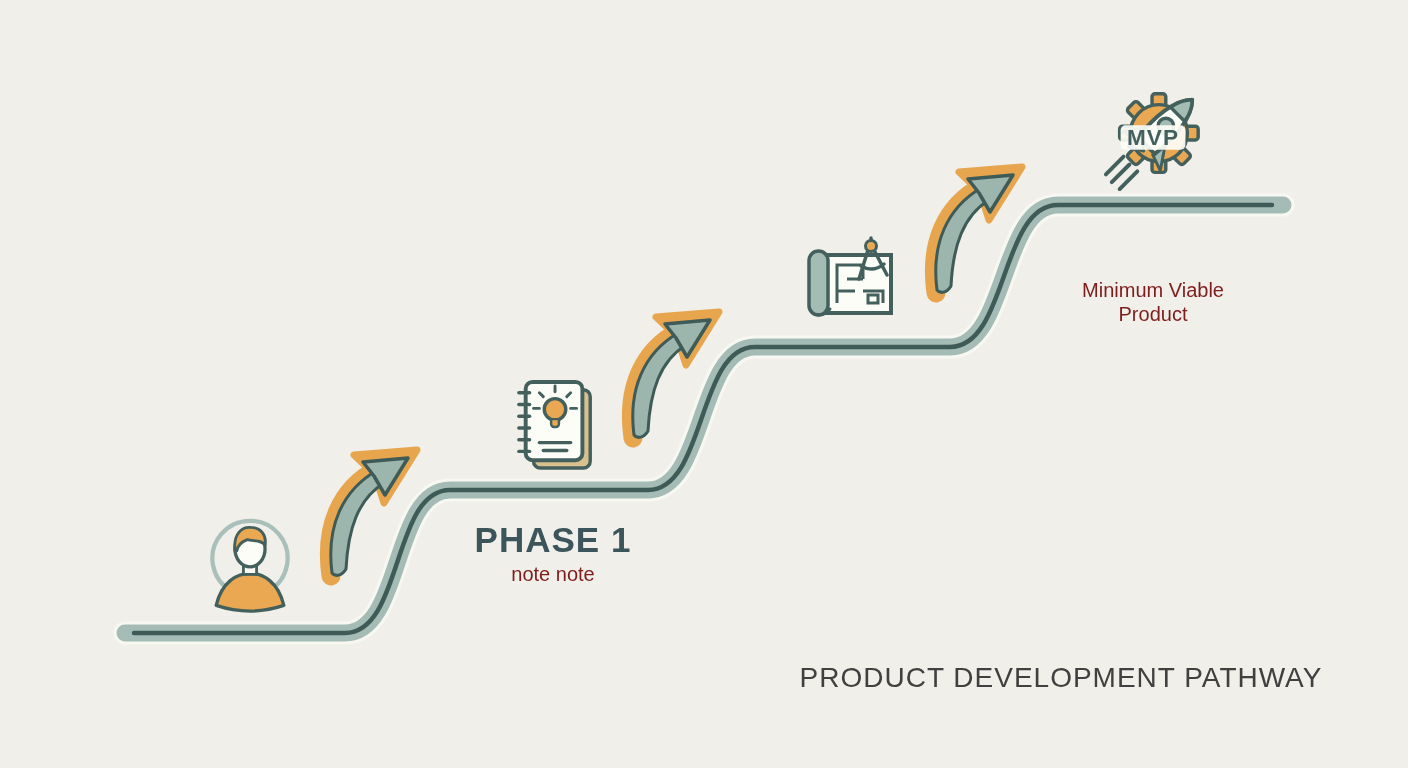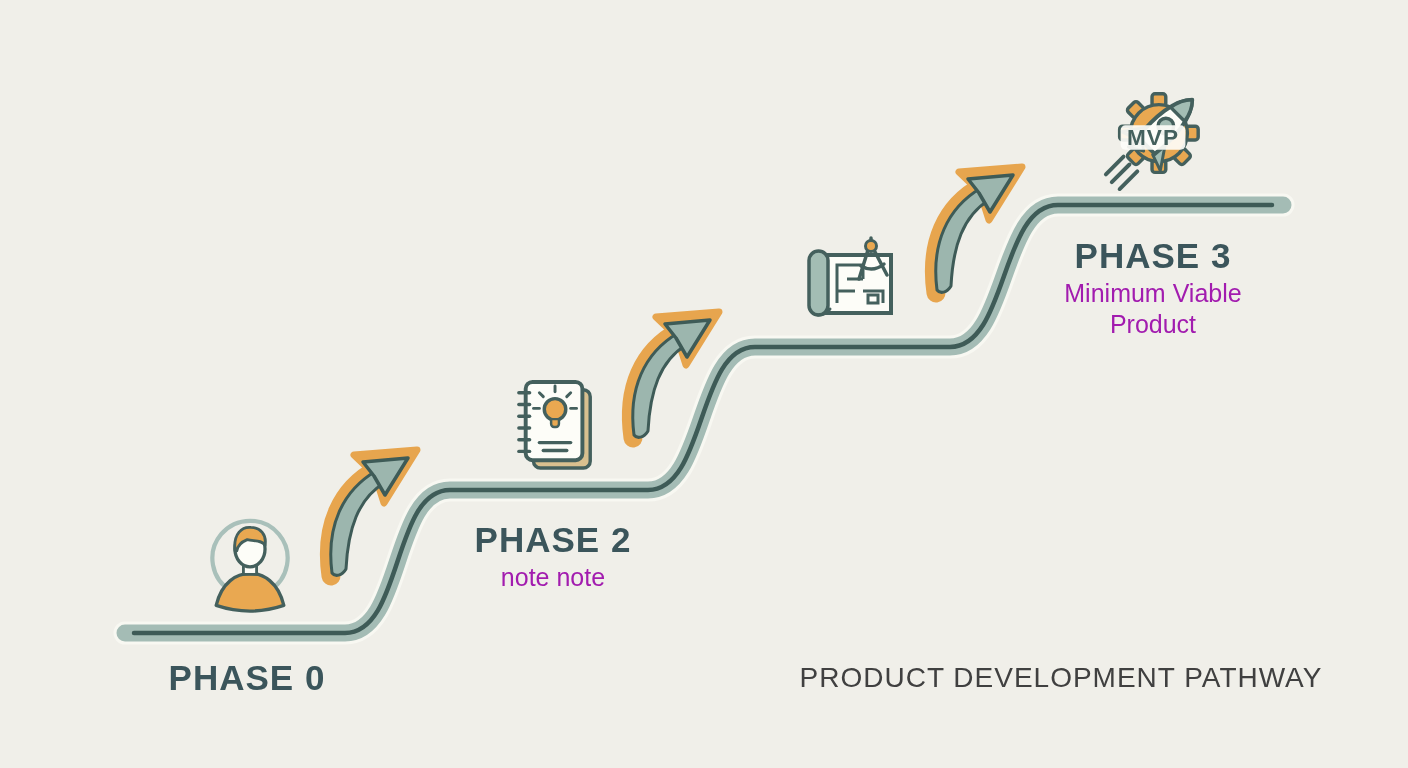--- a/index.html
+++ b/index.html
@@ -11,21 +11,21 @@
   }
   .stage{position:absolute;inset:0;width:1408px;height:641px;}
   .layer{position:absolute;left:0;top:0;}
   .phase-label{
     position:absolute;transform:translateX(-50%);
     font-size:35px;font-weight:600;letter-spacing:1px;
     color:#3b555b;white-space:nowrap;
   }
   .phase-subtitle{
     position:absolute;transform:translateX(-50%);
-    font-size:25px;font-weight:400;color:#a21caf;
+    font-size:20px;font-weight:400;color:#7f1d1d;
     text-align:center;line-height:1.22;white-space:nowrap;
   }
   .phase-subtitle.wrap{white-space:normal;width:210px;}
   .footer-title{
     position:absolute;transform:translateX(-50%);
     font-size:28px;font-weight:400;letter-spacing:1px;
     color:#404040;white-space:nowrap;
   }
   .icon{position:absolute;}
   svg{display:block;overflow:visible;}
@@ -136,23 +136,21 @@
     </g>
     <g stroke="#44605d" stroke-width="4" stroke-linecap="round">
       <line x1="6" y1="94" x2="24" y2="76"></line>
       <line x1="12" y1="102" x2="30" y2="84"></line>
       <line x1="20" y1="109" x2="38" y2="91"></line>
     </g>
     <rect x="21" y="44" width="66" height="25" rx="5" fill="#fdfdf8" opacity="0.92"></rect>
     <text x="54" y="64" text-anchor="middle" font-family="Liberation Sans, DejaVu Sans, sans-serif" font-size="23" font-weight="bold" fill="#44605d" letter-spacing="1">MVP</text>
   </svg>
 
-  <div class="phase-label" style="left:247px;top:658px">PHASE 0</div>
 
-  <div class="phase-label" style="left:553px;top:520px">PHASE 2</div>
+  <div class="phase-label" style="left:553px;top:520px">PHASE 1</div>
   <div class="phase-subtitle" style="left:553px;top:562px">note note</div>
 
 
-  <div class="phase-label" style="left:1153px;top:236px">PHASE 3</div>
   <div class="phase-subtitle wrap" style="left:1153px;top:278px">Minimum Viable Product</div>
 
   <div class="footer-title" style="left:1061px;top:662px">PRODUCT DEVELOPMENT PATHWAY</div>
 </div>
 
 </body></html>

